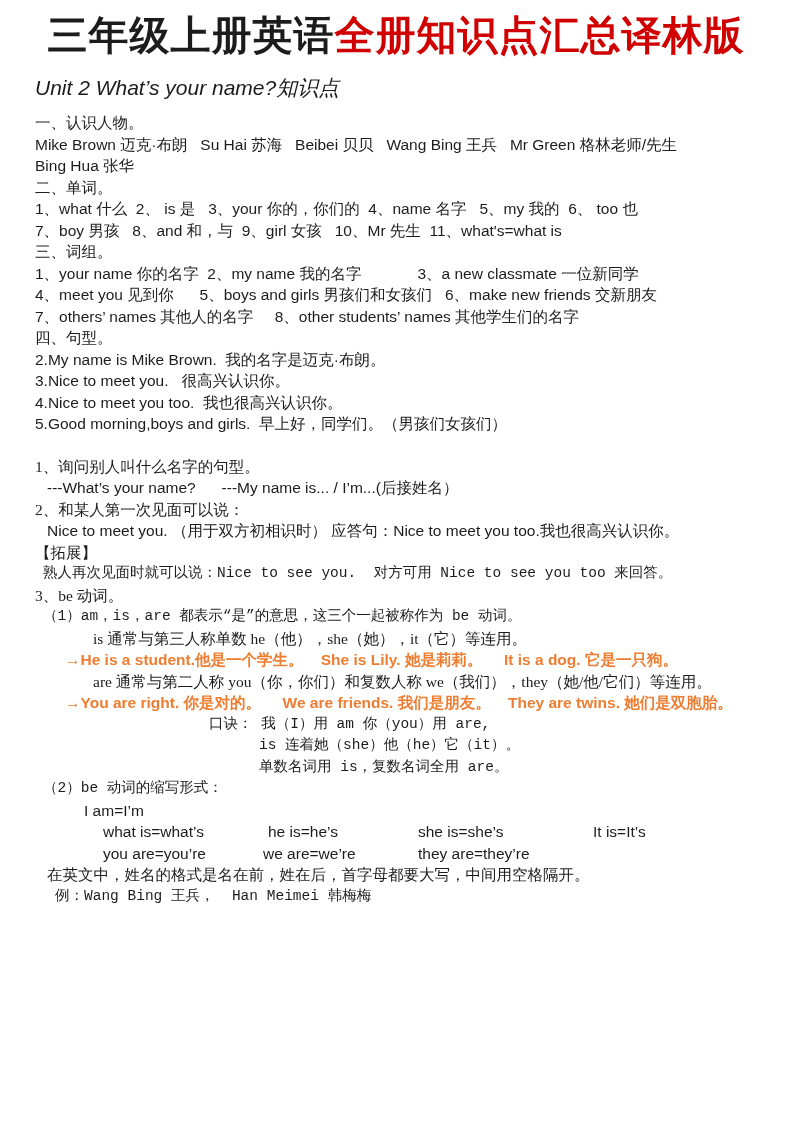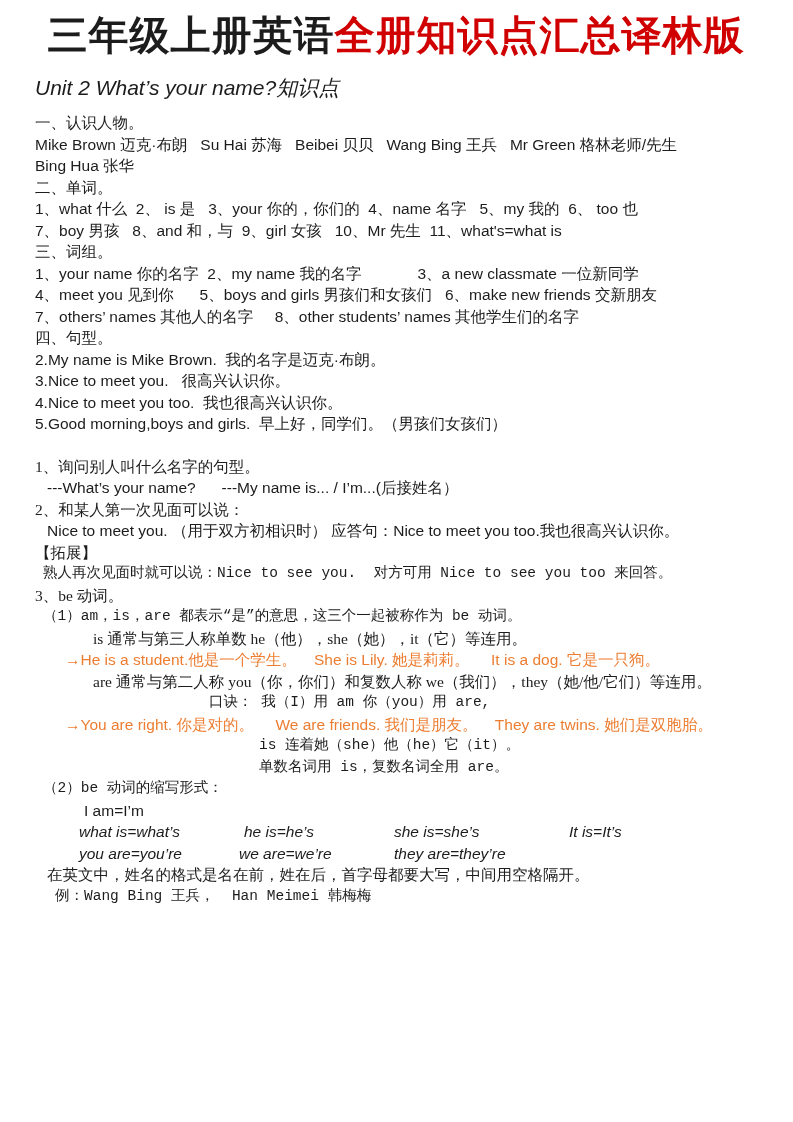--- a/index.html
+++ b/index.html
@@ -18,22 +18,22 @@
   .red{color:var(--red,#d10000);}
   .orange{color:var(--orange,#ed7d31);}
   .subtitle{text-align:left;font-size:21px;margin:14px 0 10px 0;font-weight:400;font-style:italic;}
   .ln{line-height:21.5px;white-space:pre-wrap;}
   .kai{font-family:"Liberation Serif",serif;}
   .mono{font-family:Liberation Mono, monospace;font-size:14.5px;}
   .gap{height:21px;}
   .ind8{margin-left:8px;}
   .ind12{margin-left:12px;}
   .ind20{margin-left:20px;}
-  .ind30{margin-left:30px;}
-  .ind44{margin-left:44px;font-style:italic;}
+  .ind30{margin-left:30px;font-weight:bold;}
+  .ind44{margin-left:68px;}
   .ind49{margin-left:49px;}
   .ind58{margin-left:58px;}
   .ind174{margin-left:174px;}
   .ind224{margin-left:224px;}
   .cell{display:inline-block;}
   .c165{width:165px;}
   .c150{width:150px;}
   .c175{width:175px;}
   .c160{width:160px;}
   .c155{width:155px;}
@@ -72,22 +72,22 @@
   <div class="ln ind12">---What’s your name?      ---My name is... / I’m...(后接姓名）</div>
   <div class="ln kai">2、和某人第一次见面可以说：</div>
   <div class="ln ind12">Nice to meet you. （用于双方初相识时） 应答句：Nice to meet you too.我也很高兴认识你。</div>
   <div class="ln kai">【拓展】</div>
   <div class="ln mono ind8">熟人再次见面时就可以说：Nice to see you.  对方可用 Nice to see you too 来回答。</div>
   <div class="ln kai">3、be 动词。</div>
   <div class="ln mono ind8">（1）am，is，are 都表示“是”的意思，这三个一起被称作为 be 动词。</div>
   <div class="ln kai ind58">is 通常与第三人称单数 he（他），she（她），it（它）等连用。</div>
   <div class="ln orange ind30">→He is a student.他是一个学生。    She is Lily. 她是莉莉。     It is a dog. 它是一只狗。</div>
   <div class="ln kai ind58">are 通常与第二人称 you（你，你们）和复数人称 we（我们），they（她/他/它们）等连用。</div>
+  <div class="ln orange ind30">→You are right. 你是对的。     We are friends. 我们是朋友。    They are twins. 她们是双胞胎。</div>
   <div class="ln mono ind174"><span>口诀： </span><span>我（I）用 am 你（you）用 are,</span></div>
-  <div class="ln orange ind30">→You are right. 你是对的。     We are friends. 我们是朋友。    They are twins. 她们是双胞胎。</div>
   <div class="ln mono ind224">is 连着她（she）他（he）它（it）。</div>
   <div class="ln mono ind224">单数名词用 is，复数名词全用 are。</div>
   <div class="ln mono ind8">（2）be 动词的缩写形式：</div>
   <div class="ln ind49"><span class="cell">I am=I’m</span></div>
   <div class="ln ind44"><span class="cell c165">what is=what’s</span><span class="cell c150">he is=he’s</span><span class="cell c175">she is=she’s</span><span class="cell">It is=It’s</span></div>
   <div class="ln ind44"><span class="cell c160">you are=you’re</span><span class="cell c155">we are=we’re</span><span class="cell">they are=they’re</span></div>
   <div class="ln kai ind12">在英文中，姓名的格式是名在前，姓在后，首字母都要大写，中间用空格隔开。</div>
   <div class="ln mono ind20">例：Wang Bing 王兵，  Han Meimei 韩梅梅</div>
 
 </div>

